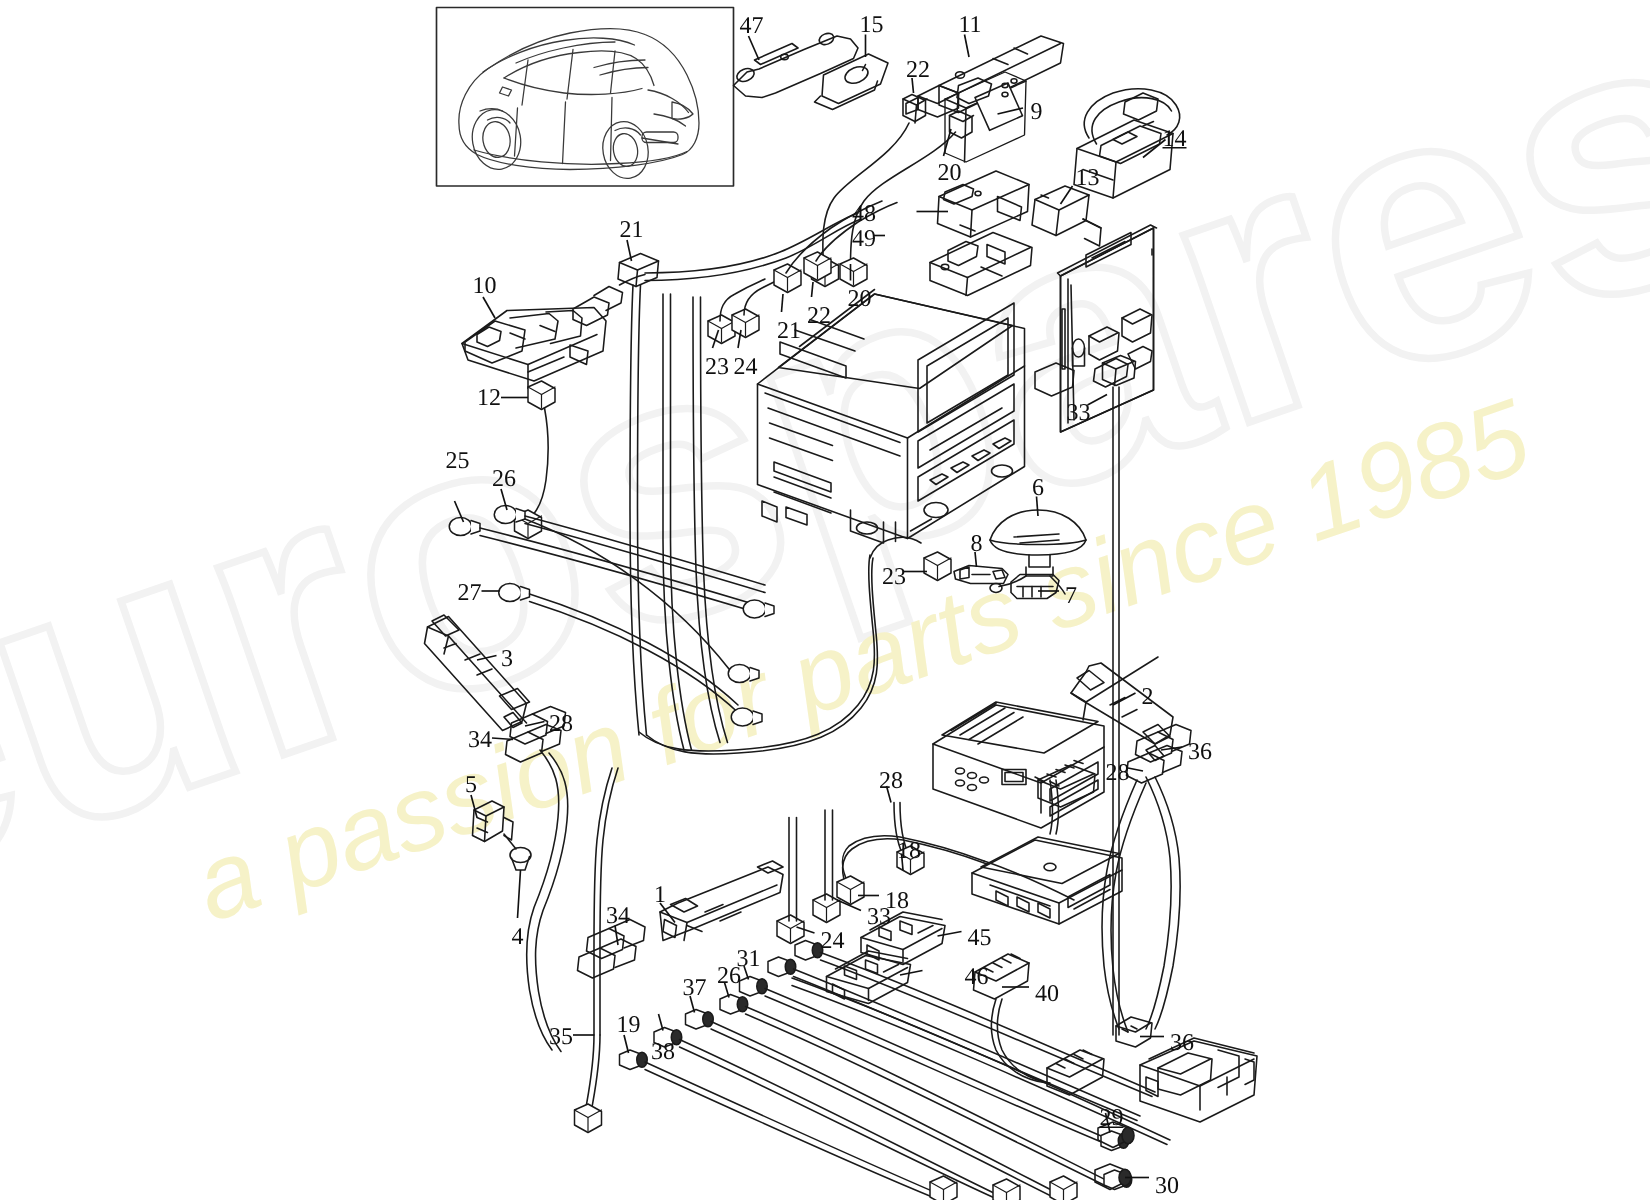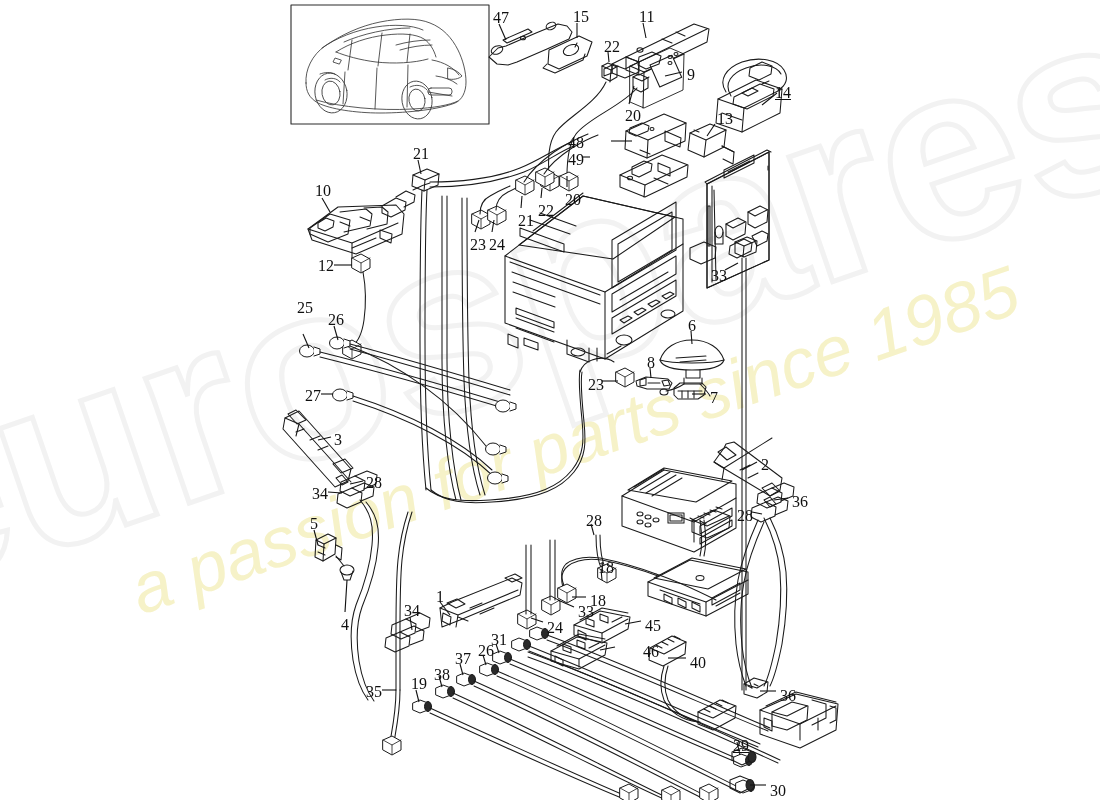--- a/index.html
+++ b/index.html
@@ -700,21 +700,21 @@
       <div class="lbl big" style="left: 305px; top: 388px;">27</div>
       <div class="lbl big" style="left: 334px; top: 432px;">3</div>
       <div class="lbl big" style="left: 366px; top: 475px;">28</div>
       <div class="lbl big" style="left: 312px; top: 486px;">34</div>
       <div class="lbl big" style="left: 310px; top: 516px;">5</div>
       <div class="lbl big" style="left: 341px; top: 617px;">4</div>
       <div class="lbl big" style="left: 366px; top: 684px;">35</div>
       <div class="lbl big" style="left: 404px; top: 603px;">34</div>
       <div class="lbl big" style="left: 436px; top: 589px;">1</div>
       <div class="lbl big" style="left: 411px; top: 676px;">19</div>
-      <div class="lbl big" style="left: 434px; top: 667px; font-family: Liberation Serif, serif;">38</div>
+      <div class="lbl big" style="left: 434px; top: 694px; font-family: Liberation Serif, serif;">38</div>
       <div class="lbl big" style="left: 455px; top: 651px;">37</div>
       <div class="lbl big" style="left: 478px; top: 643px;">26</div>
       <div class="lbl big" style="left: 491px; top: 632px;">31</div>
       <div class="lbl big" style="left: 413px; top: 146px;">21</div>
       <div class="lbl big" style="left: 470px; top: 237px;">23</div>
       <div class="lbl big" style="left: 489px; top: 237px;">24</div>
       <div class="lbl big" style="left: 518px; top: 213px;">21</div>
       <div class="lbl big" style="left: 538px; top: 203px;">22</div>
       <div class="lbl big" style="left: 565px; top: 192px;">20</div>
       <div class="lbl big" style="left: 493px; top: 10px;">47</div>

